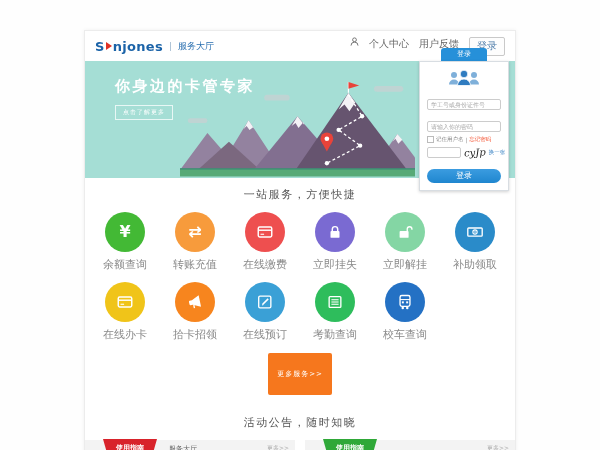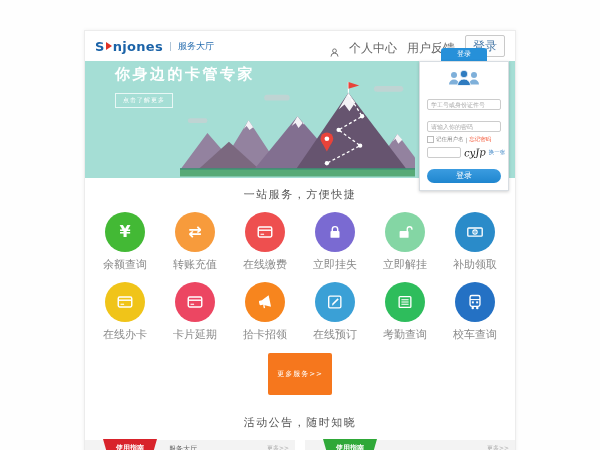--- a/index.html
+++ b/index.html
@@ -5,30 +5,30 @@
   html,body{margin:0;padding:0;width:600px;height:450px;overflow:hidden;background:#fefefe;
     font-family:"DejaVu Sans","Liberation Sans",sans-serif;}
   .page{width:430px;margin:30px auto 0;background:#fff;border:1px solid #ececec;box-shadow:0 0 4px rgba(0,0,0,.06);}
   
   .topbar{display:flex;align-items:center;height:30px;padding:0 10px;background:#fff;}
   .logo{display:flex;align-items:center;cursor:pointer;}
   .logo-txt{font-size:13px;font-weight:bold;color:#1b63a8;letter-spacing:.3px;}
   .logo-arrow{width:0;height:0;border-left:6px solid #e03226;border-top:4px solid transparent;border-bottom:4px solid transparent;margin:0 1px;}
   .logo-div{color:#9bb5cc;font-size:9px;margin:0 6px;}
   .site-name{color:#2a6fb0;font-size:9px;}
-  .top-right{margin-left:auto;display:flex;align-items:flex-end;gap:10px;font-size:12px;color:#666;}
+  .top-right{margin-left:auto;display:flex;align-items:flex-start;gap:10px;font-size:10px;color:#666;}
   .top-link{cursor:pointer;}
   .top-login-btn{border:1px solid #c9c9c9;border-radius:2px;padding:1.5px 7px;color:#4a7aa8;background:#fdfdfd;cursor:pointer;}
   
   .navbar{display:flex;background:#16568f;height:18px;font-size:7px;color:#fff;}
   .nav-item{padding:0 11px;line-height:18px;cursor:pointer;}
   .nav-item.active{background:#c7d8e6;color:#174f86;font-weight:bold;}
   
   .hero{position:relative;height:117px;background:#a5ded5;}
-  .hero-text{position:absolute;left:30px;top:4px;z-index:2;}
+  .hero-text{position:absolute;left:30px;top:16px;z-index:2;}
   .hero-title{font-size:15px;font-weight:bold;color:#fff;letter-spacing:2.5px;margin:0;}
   .hero-sub{margin-top:6px;font-size:7px;color:#eefaf7;letter-spacing:1.5px;}
   .hero-btn{margin-top:9px;display:inline-block;border:1px solid rgba(255,255,255,.75);color:#fff;font-size:6px;padding:2px 7px;letter-spacing:1px;cursor:pointer;}
   .mountain{position:absolute;left:95px;bottom:0;width:235px;height:100px;}
   
   .login-panel{position:absolute;top:-13px;right:6px;width:90px;z-index:5;text-align:center;}
   .login-tab{width:46px;height:13px;margin:0 auto;background:#2690d9;color:#fff;font-size:7px;line-height:13px;border-radius:3px 3px 0 0;cursor:pointer;}
   .panel-body{background:#fff;border:1px solid #d8dde2;box-shadow:0 1px 3px rgba(0,0,0,.18);padding:4px 7px 7px;}
   .panel-body input{width:100%;box-sizing:border-box;height:11px;font-size:6px;border:1px solid #ccc;border-radius:2px;margin-bottom:4px;padding:0 3px;color:#555;font-family:inherit;}
   .panel-body input::placeholder{color:#aaa;}
@@ -213,30 +213,20 @@
         <div class="circle" style="background: rgb(240, 196, 25);">
           <svg width="18" height="18" viewBox="0 0 20 20">
               <rect x="2.5" y="4.5" width="15" height="11" rx="1.5" fill="none" stroke="#fff" stroke-width="1.6"></rect>
               <line x1="2.5" y1="8" x2="17.5" y2="8" stroke="#fff" stroke-width="1.6"></line>
               <line x1="5" y1="12.5" x2="9" y2="12.5" stroke="#fff" stroke-width="1.2"></line>
             </svg>
         </div>
         <span class="svc-label">在线办卡</span>
       </div>
 
-      <div class="svc">
-        <div class="circle" style="background: rgb(236, 70, 98);">
-          <svg width="18" height="18" viewBox="0 0 20 20">
-              <rect x="2.5" y="4.5" width="15" height="11" rx="1.5" fill="none" stroke="#fff" stroke-width="1.6"></rect>
-              <line x1="2.5" y1="8" x2="17.5" y2="8" stroke="#fff" stroke-width="1.6"></line>
-              <line x1="5" y1="12.5" x2="9" y2="12.5" stroke="#fff" stroke-width="1.2"></line>
-            </svg>
-        </div>
-        <span class="svc-label">卡片延期</span>
-      </div>
 
       <div class="svc">
         <div class="circle" style="background: rgb(247, 133, 30);">
           <svg width="18" height="18" viewBox="0 0 20 20">
               <g transform="rotate(-12 10 10)">
                 <path d="M15.5,3.5 L7,7.5 H4.5 a1,1 0 0 0 -1,1 v3 a1,1 0 0 0 1,1 H7 l8.5,4 Z" fill="#fff"></path>
                 <line x1="8" y1="13" x2="8" y2="16.5" stroke="#fff" stroke-width="1.5"></line>
               </g>
             </svg>
         </div>

